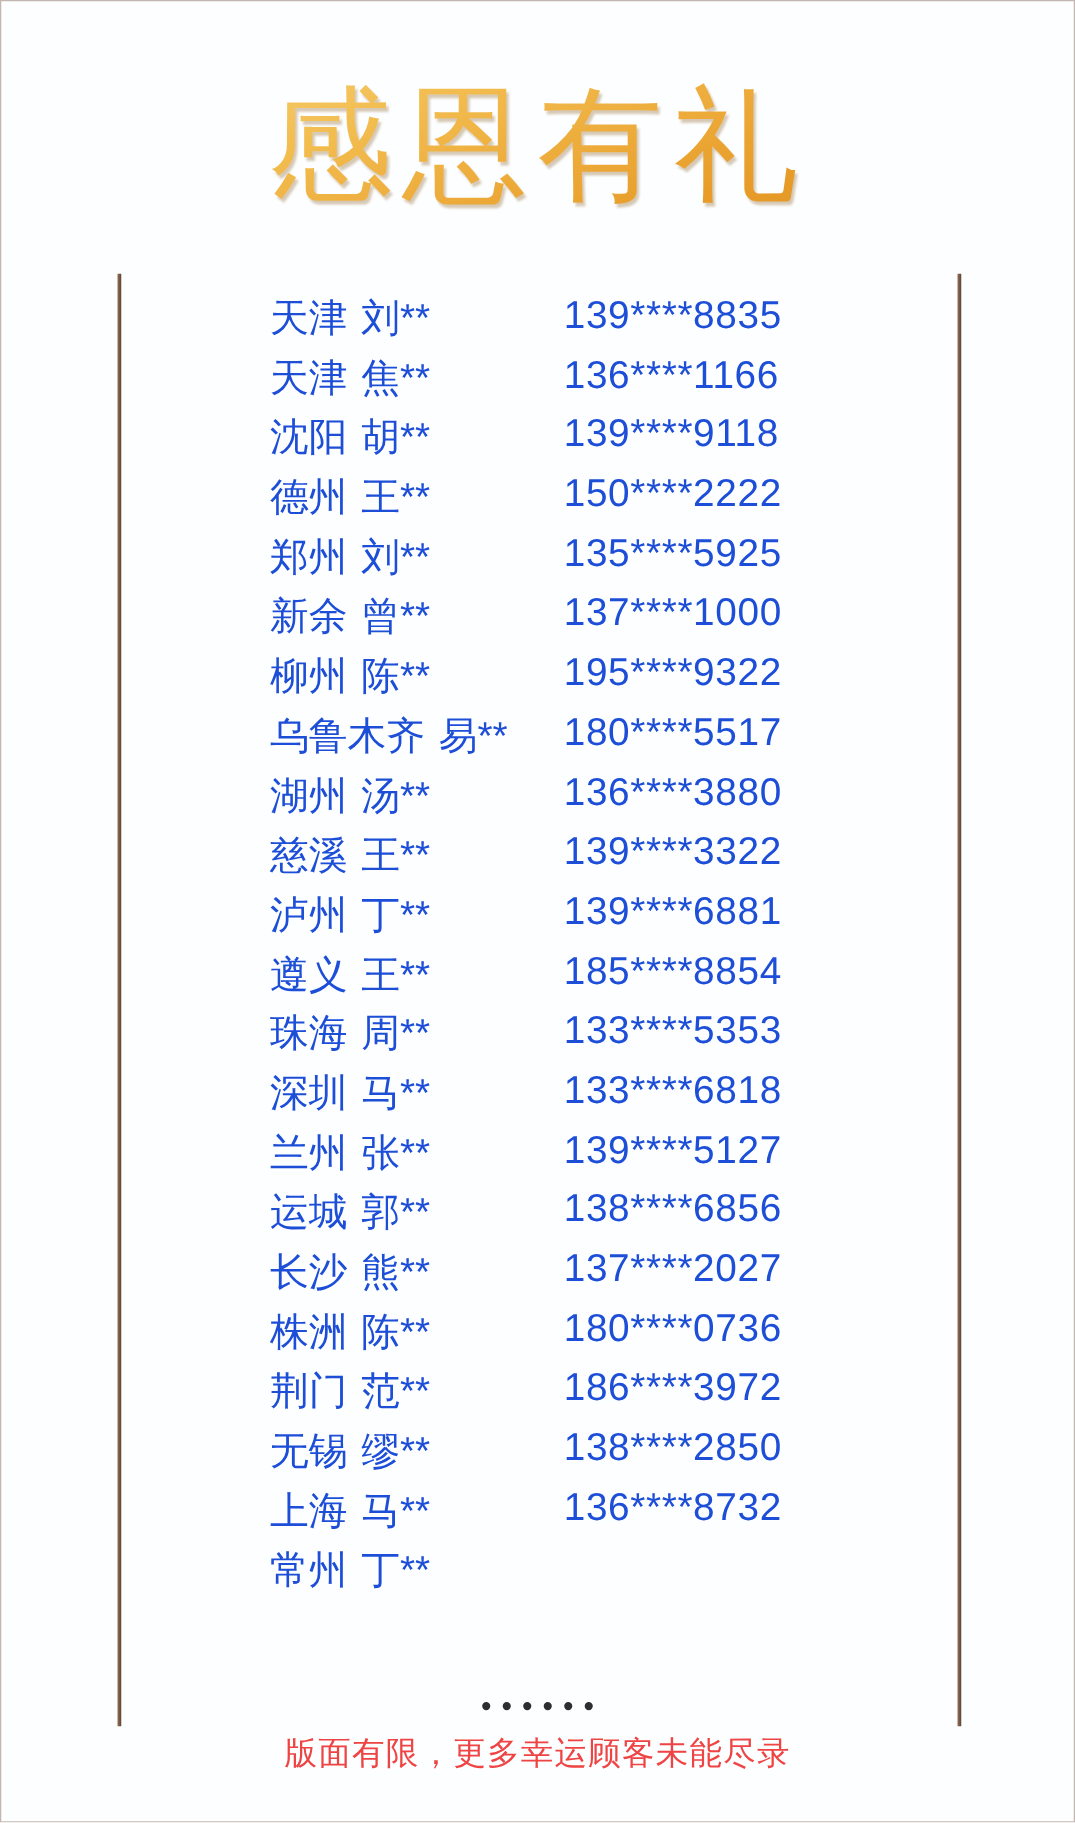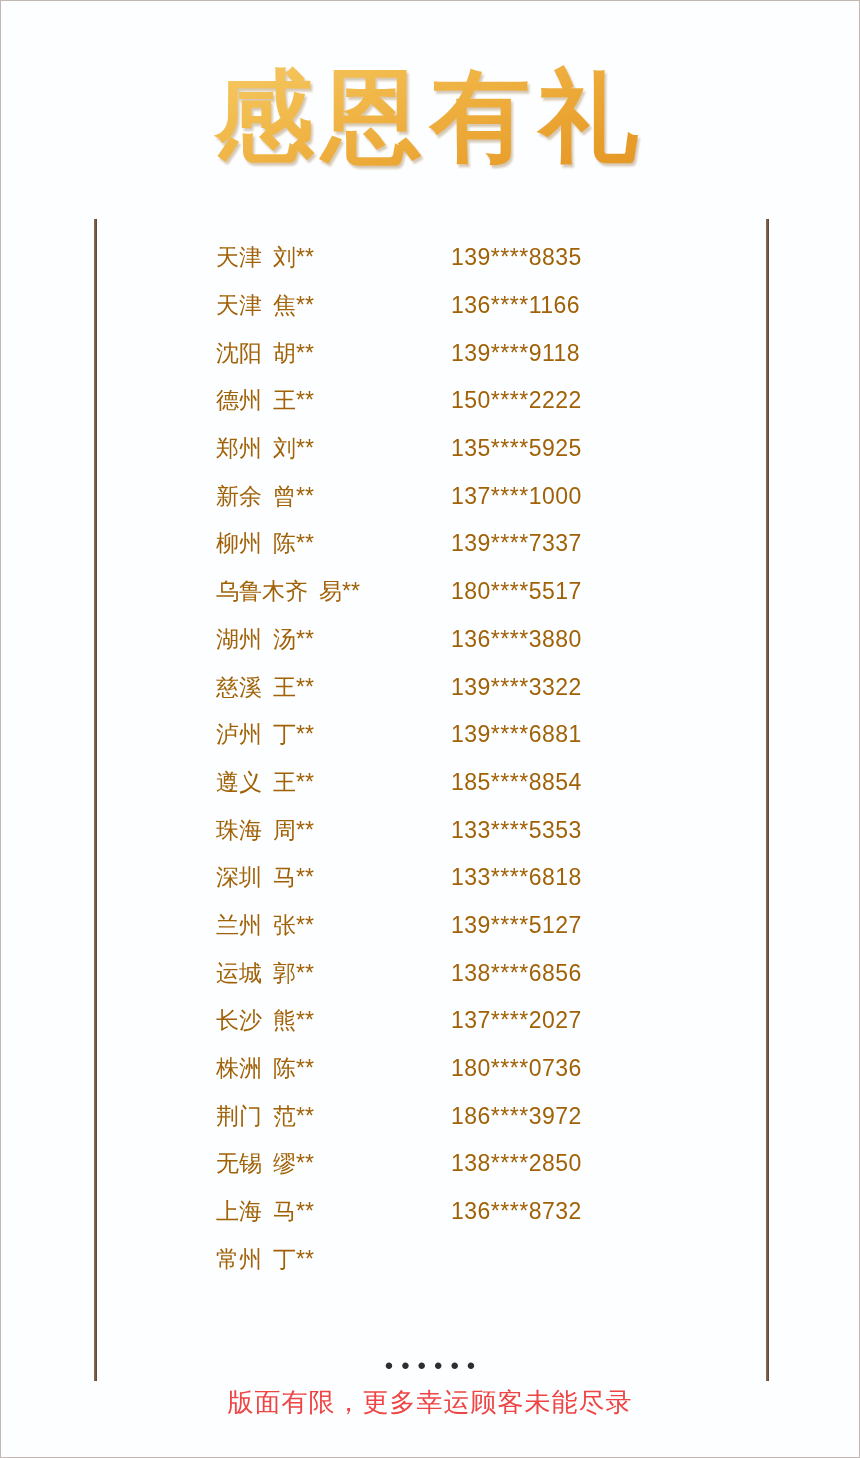--- a/index.html
+++ b/index.html
@@ -10,21 +10,21 @@
     box-sizing: border-box;
     background: #fdfeff;
     border: 1px solid #c4b6b0;
     overflow: hidden;
     font-family: "Liberation Sans", "DejaVu Sans", sans-serif;
   }
   .title {
     margin: 56px 0 0 0;
     text-align: center;
     font-family: "DejaVu Serif", "Liberation Serif", serif;
-    font-weight: bold;
+    font-weight: normal;
     font-size: 100px;
     line-height: 1.18;
     letter-spacing: 8px;
     background: linear-gradient(160deg, #f8d983 0%, #f2bc4e 35%, #e89d2a 70%, #dd8d1f 100%);
     -webkit-background-clip: text;
     background-clip: text;
     color: transparent;
     filter: drop-shadow(2px 3px 1px rgba(140, 100, 40, 0.35));
   }
   .rule-line {
@@ -37,25 +37,25 @@
   .rule-left  { left: 93px; }
   .rule-right { left: 765px; }
   .winners {
     position: absolute;
     top: 233px;
     left: 0;
     width: 860px;
   }
   .row {
     display: flex;
-    align-items: center;
+    align-items: flex-start;
     height: 47.7px;
     padding-left: 215px;
-    font-size: 23px;
-    color: #a16207;
+    font-size: 31px;
+    color: #1d4ed8;
     white-space: nowrap;
   }
   .who {
     width: 235px;
     flex-shrink: 0;
   }
   .who .city { margin-right: 11px; }
   .phone { letter-spacing: 0.5px; }
   .dots {
     position: absolute;
@@ -133,21 +133,21 @@
         <span class="who">
           <span class="city">新余</span><span class="pname">曾**</span>
         </span>
         <span class="phone">137****1000</span>
       </div>
 
       <div class="row">
         <span class="who">
           <span class="city">柳州</span><span class="pname">陈**</span>
         </span>
-        <span class="phone">139****7337</span>
+        <span class="phone">195****9322</span>
       </div>
 
       <div class="row">
         <span class="who">
           <span class="city">乌鲁木齐</span><span class="pname">易**</span>
         </span>
         <span class="phone">180****5517</span>
       </div>
 
       <div class="row">

